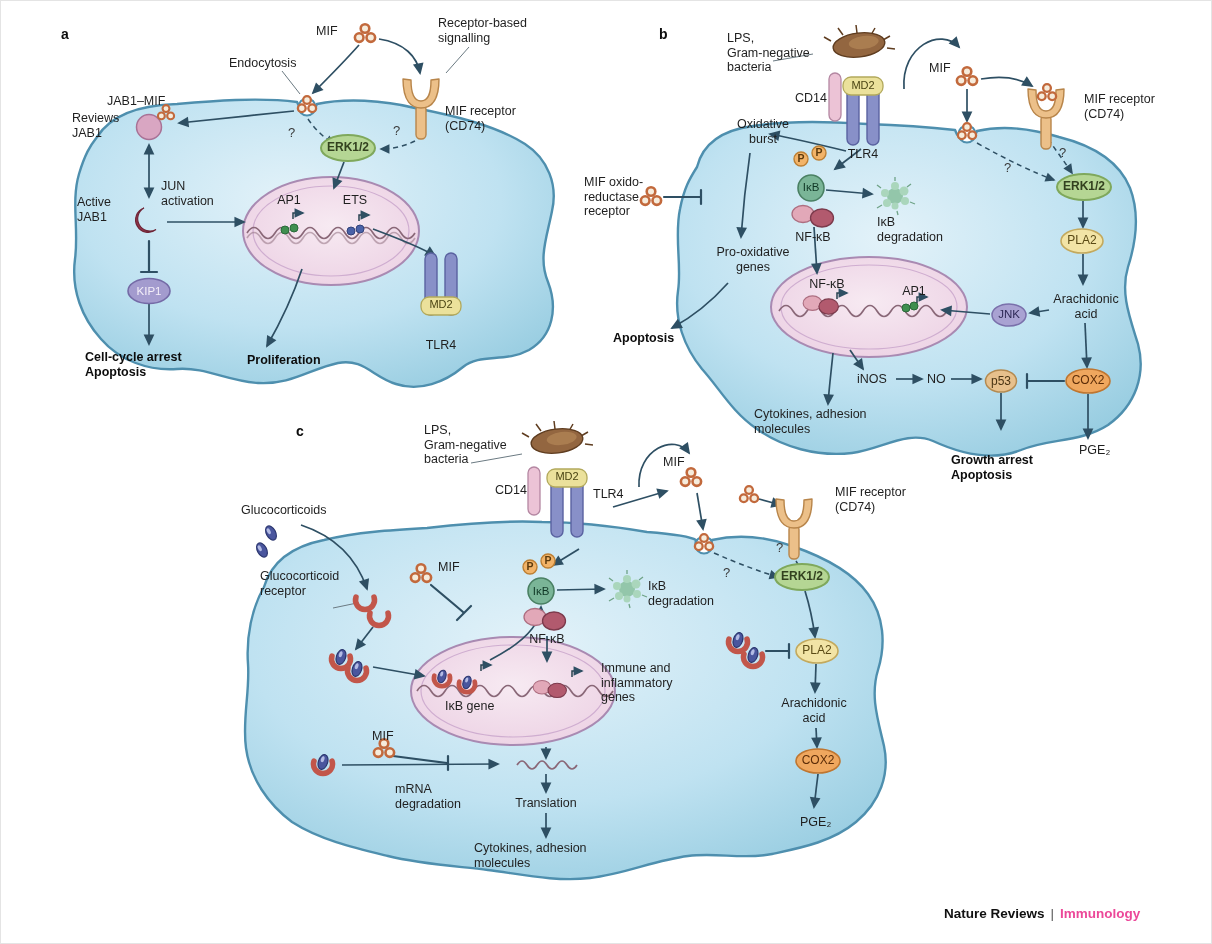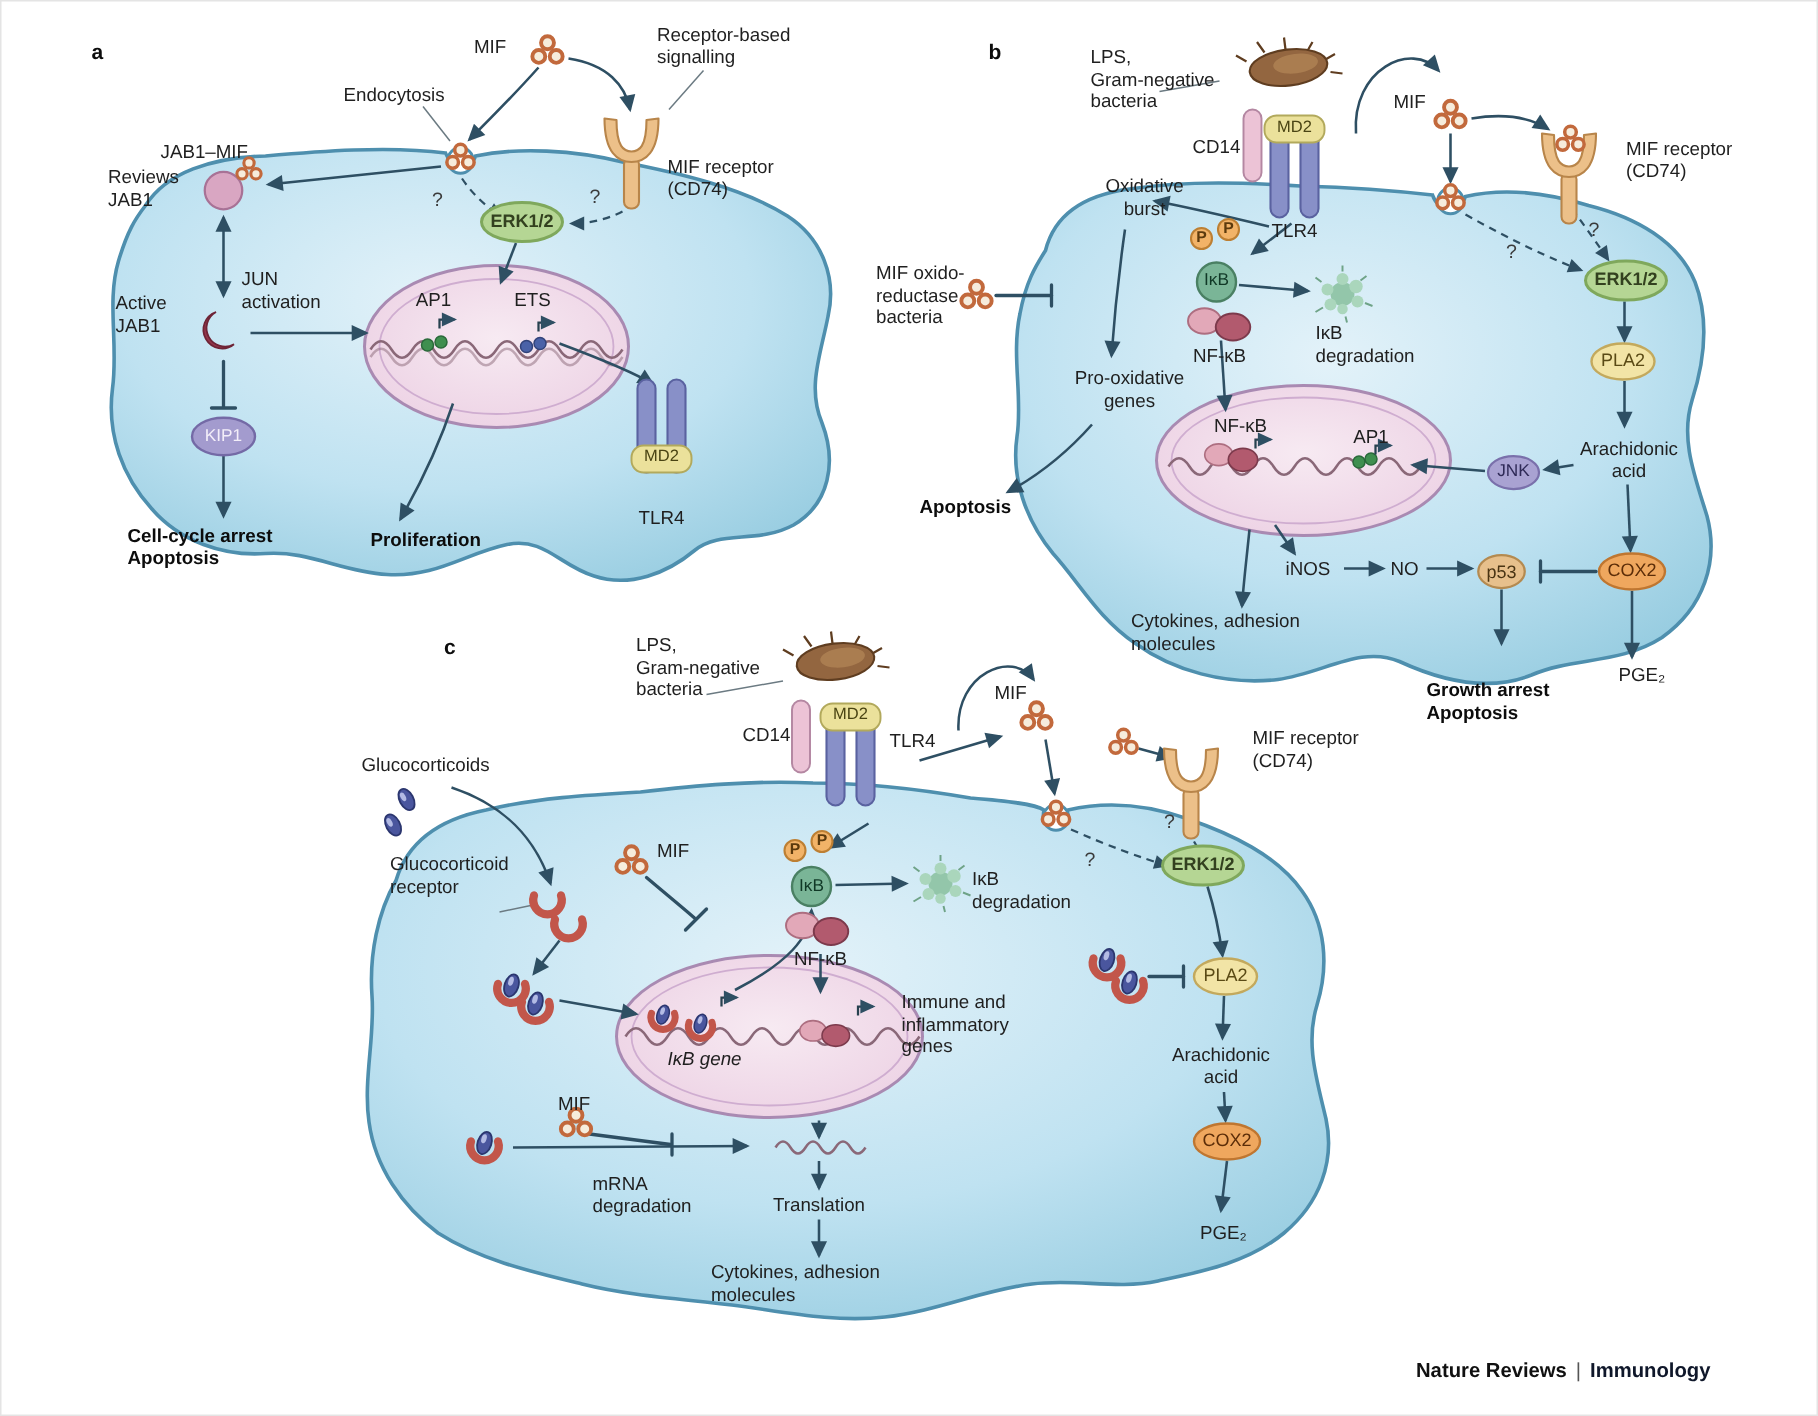--- a/index.html
+++ b/index.html
@@ -3,26 +3,26 @@
 <meta charset="utf-8">
 <style>
   html,body{margin:0;padding:0;background:#fff}
   .stage{position:relative;width:1212px;height:944px;background:#fff;border:1px solid #e4e4e4;box-sizing:border-box;
          font-family:"Liberation Sans","DejaVu Sans",sans-serif;overflow:hidden}
   .art{position:absolute;left:0;top:0}
   .lbl{position:absolute;font-size:12.5px;line-height:1.16;color:#1f1f1f;white-space:pre-line}
   .c{transform:translateX(-50%);text-align:center}
   .b{font-weight:bold;color:#0c0c0c}
   .pl{font-weight:bold;font-size:14px;color:#0c0c0c}
-  .i{font-style:italic}
+  .i{}
   .q{font-size:13px;color:#3a3a3a}
   .wt{color:#f3eef9}
   .footer{position:absolute;left:943px;top:905px;font-size:13.5px;font-weight:bold;color:#101010}
   .footer .sep{margin:0 6px;color:#555;font-weight:normal}
-  .footer .sec{color:#0f172a}
+  .footer .sec{color:#ec4899}
   
   .mem{fill:url(#cellGrad);stroke:#4e8fae;stroke-width:2.4}
   .nucO{fill:url(#nucGrad);stroke:#a98ab2;stroke-width:2}
   .nucI{fill:none;stroke:#cfadd0;stroke-width:1.2}
   .ar{fill:none;stroke:#2e4f63;stroke-width:1.7}
   .ard{fill:none;stroke:#2e4f63;stroke-width:1.5;stroke-dasharray:5 4}
   .tb{stroke:#2e4f63;stroke-width:2.2;stroke-linecap:round}
   .thin{stroke:#6b7a82;stroke-width:1;fill:none}
   .dna{fill:none;stroke:#8a6878;stroke-width:1.7}
 </style>
@@ -324,21 +324,21 @@
 <div class="lbl" style="left:794px;top:90px">CD14</div>
 <div class="lbl c" style="left:862px;top:78px;font-size:11px;color:#4a4413">MD2</div>
 <div class="lbl c" style="left:862px;top:146px">TLR4</div>
 <div class="lbl" style="left:928px;top:60px">MIF</div>
 <div class="lbl" style="left:1083px;top:91px">MIF receptor
 (CD74)</div>
 <div class="lbl c" style="left:762px;top:116px">Oxidative
 burst</div>
 <div class="lbl" style="left:583px;top:174px">MIF oxido-
 reductase
-bacteria</div>
+receptor</div>
 <div class="lbl c" style="left:800px;top:151px;font-size:10.5px;font-weight:bold;color:#5c3a0d">P</div>
 <div class="lbl c" style="left:818px;top:145px;font-size:10.5px;font-weight:bold;color:#5c3a0d">P</div>
 <div class="lbl c" style="left:810px;top:180px;font-size:11.5px;color:#103826">IκB</div>
 <div class="lbl c" style="left:812px;top:229px">NF-κB</div>
 <div class="lbl" style="left:876px;top:214px">IκB
 degradation</div>
 <div class="lbl c" style="left:752px;top:244px">Pro-oxidative
 genes</div>
 <div class="lbl b" style="left:612px;top:330px">Apoptosis</div>
 <div class="lbl c" style="left:826px;top:276px">NF-κB</div>

